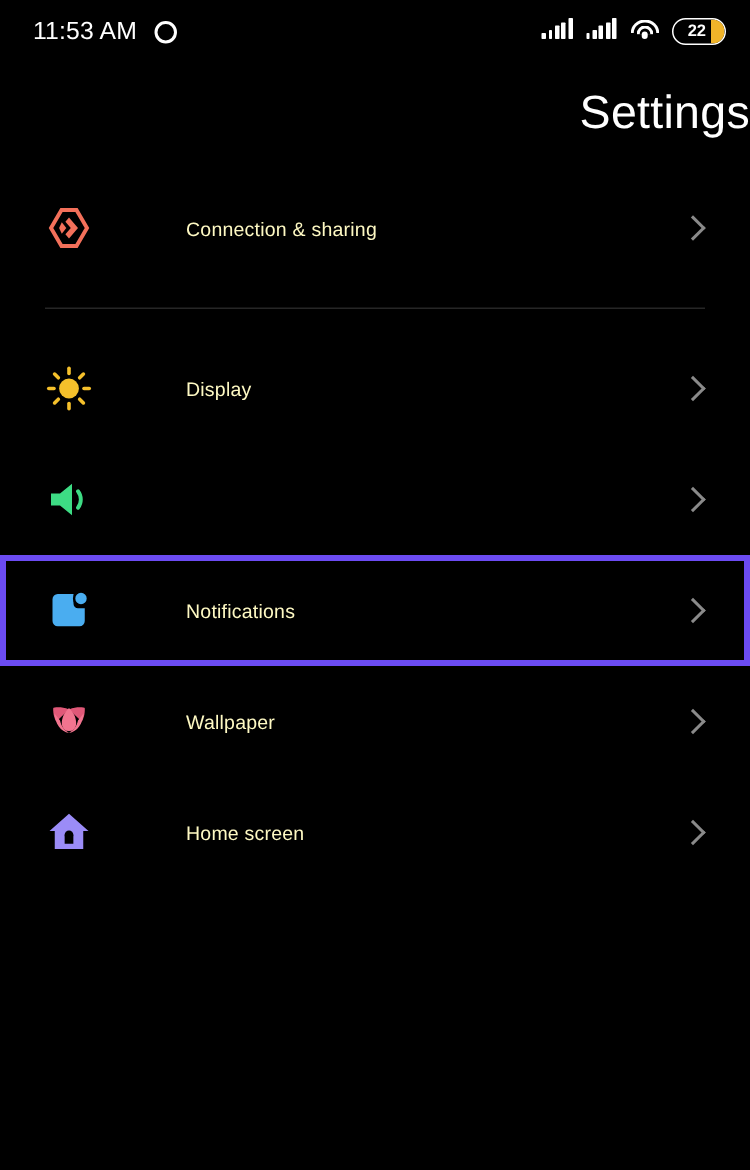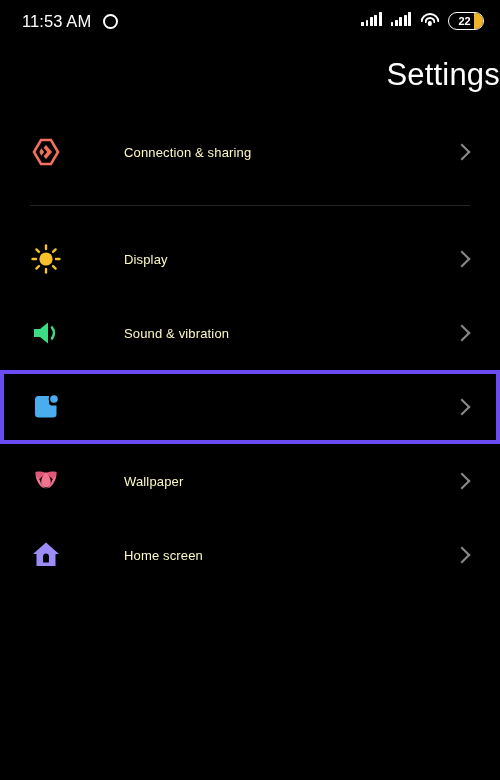--- a/index.html
+++ b/index.html
@@ -197,31 +197,31 @@
     <span class="chev"></span>
   </div>
 
   <div class="row">
     <span class="icon">
       <svg width="32" height="32" viewBox="0 0 32 32">
         <path d="M4 12 H10 L18 5.5 V26.5 L10 20 H4 Z" fill="#3DDC84"></path>
         <path d="M22 10.5 a9 9 0 0 1 0 11" fill="none" stroke="#3DDC84" stroke-width="2.6" stroke-linecap="round"></path>
       </svg>
     </span>
-    <span class="label">Sound &amp; vibration</span>
     <span class="chev"></span>
   </div>
 
   <div class="row selected">
     <span class="icon">
       <svg width="30" height="30" viewBox="0 0 30 30">
         <path d="M4 7.5 a3.5 3.5 0 0 1 3.5 -3.5 H18 v6.5 a3 3 0 0 0 3 3 h4.5 v8.5 a3.5 3.5 0 0 1 -3.5 3.5 H7.5 A3.5 3.5 0 0 1 4 22 Z" fill="#4AADF0"></path>
         <circle cx="23" cy="7" r="4.6" fill="#4AADF0" stroke="#000" stroke-width="1.6"></circle>
       </svg>
     </span>
+    <span class="label">Notifications</span>
     <span class="chev"></span>
   </div>
 
   <div class="row">
     <span class="icon">
       <svg width="32" height="32" viewBox="0 0 32 32">
         <path d="M16 8 C10 5.5 5.5 7 5.5 7 C5.5 7 5 12 7.5 16 Z" fill="#E05878"></path>
         <path d="M16 8 C22 5.5 26.5 7 26.5 7 C26.5 7 27 12 24.5 16 Z" fill="#E05878"></path>
         <path d="M16 7 C13 10 11.2 13.2 11.2 17.4 A4.8 4.8 0 0 0 16 22.4 A4.8 4.8 0 0 0 20.8 17.4 C20.8 13.2 19 10 16 7 Z" fill="#F2748F"></path>
         <path d="M6.2 10.5 C6.8 17.5 10.4 22.8 16 23.6 C13 22 11 19.6 10 15.4 Z" fill="#F2748F"></path>

